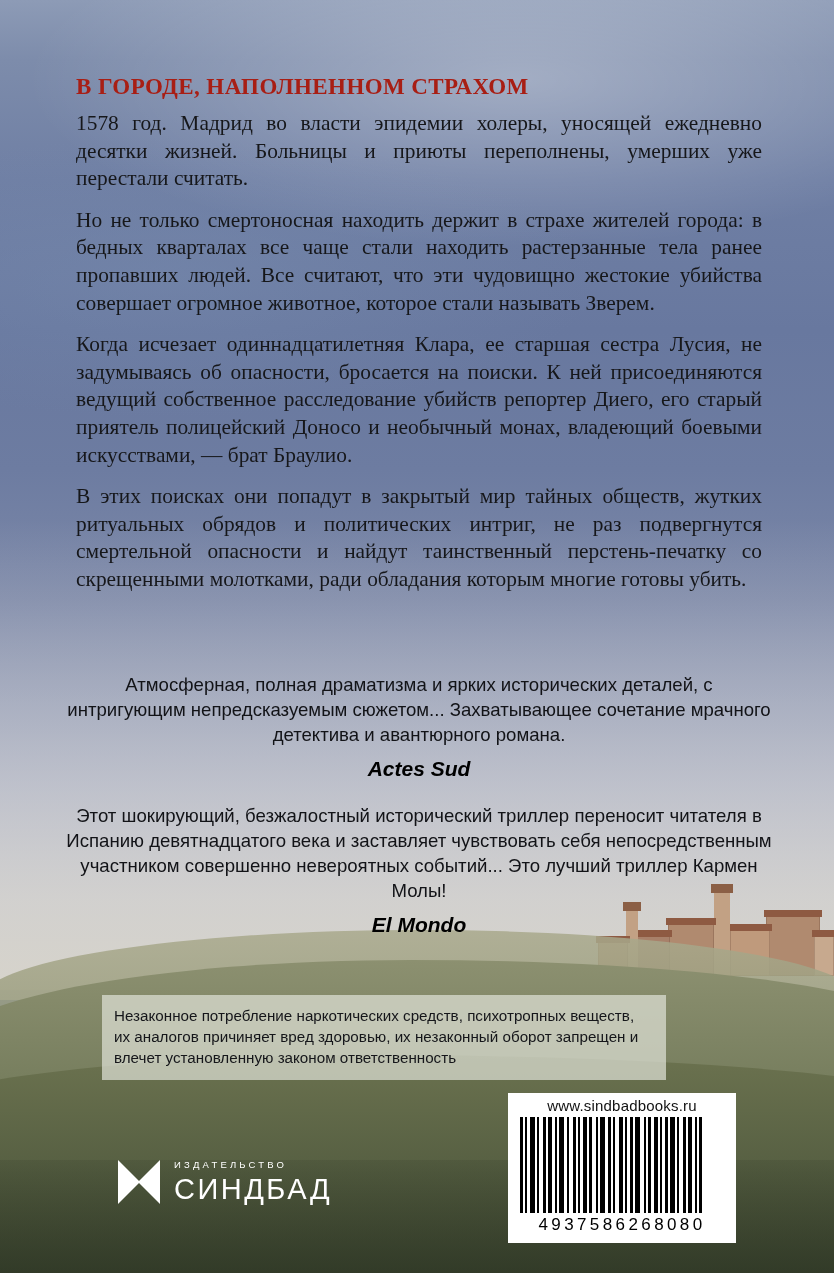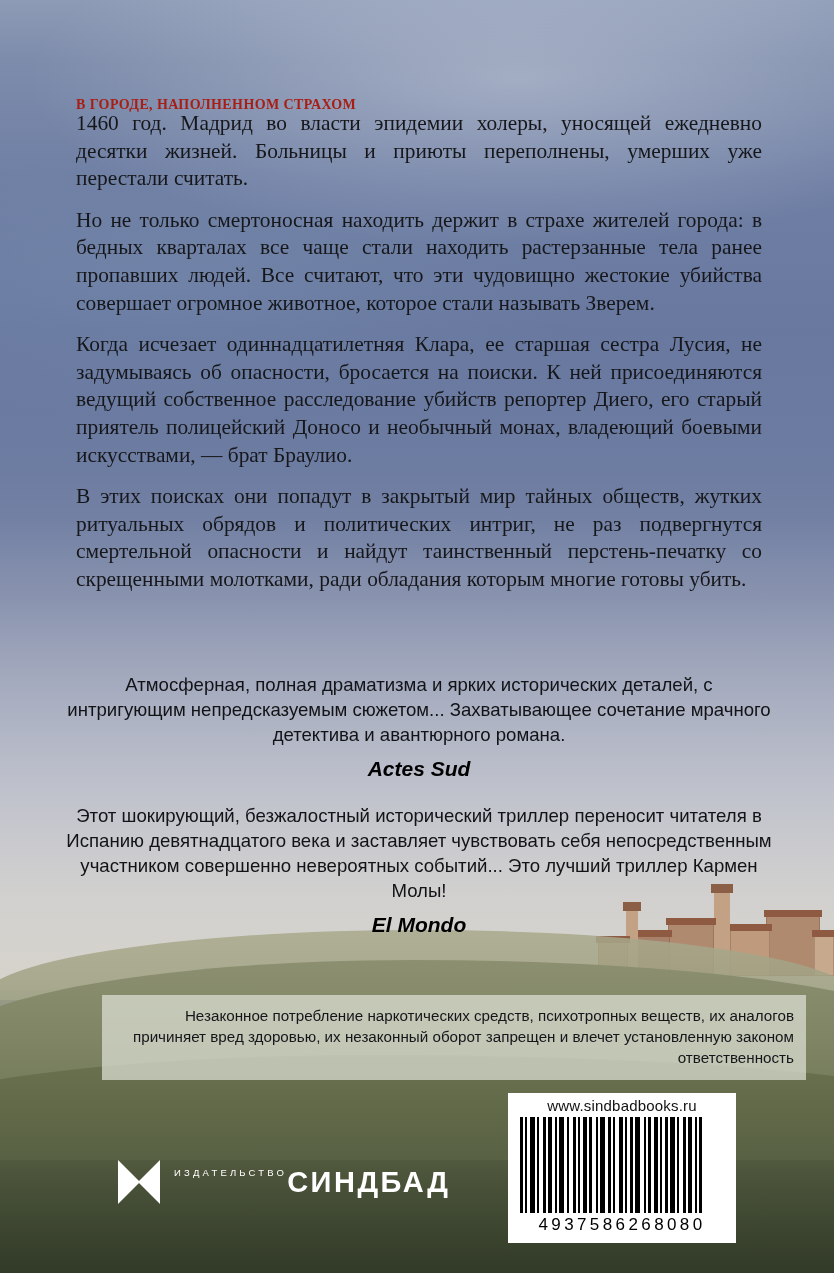--- a/index.html
+++ b/index.html
@@ -105,24 +105,23 @@
     height: 9px;
     background: #8b5f45;
   }
   
   .headline {
     position: absolute;
     left: 76px; top: 74px;
     width: 680px;
     font-family: "Liberation Serif", serif;
     font-weight: bold;
-    font-size: 14px;
+    font-size: 23px;
     letter-spacing: 0.4px;
     color: #a81e14;
-    margin-top: 23px;
   }
   .body-text {
     position: absolute;
     left: 76px; top: 110px;
     width: 686px;
     color: #16171a;
     font-size: 21.4px;
     line-height: 27.6px;
     text-align: justify;
   }
@@ -151,29 +150,29 @@
     font-size: 21px;
     margin: 10px 0 22px 0;
     color: #000000;
   }
   .quote-src.last { margin-bottom: 0; }
 
   
   .warning {
     position: absolute;
     left: 102px; top: 995px;
-    width: 704px;
+    width: 564px;
     padding: 10px 12px 12px 12px;
     box-sizing: border-box;
     background: rgba(222,224,214,0.72);
     font-family: "Liberation Sans", sans-serif;
     font-size: 15.2px;
     line-height: 21px;
     color: #15161a;
-    text-align: right;
+    text-align: left;
   }
   
   .barcode-wrap {
     position: absolute;
     left: 508px; top: 1093px;
     width: 228px;
     background: #ffffff;
   }
   .site-url {
     font-family: "Liberation Sans", sans-serif;
@@ -227,30 +226,30 @@
   }
   .pub-mark:after {
     content: "";
     position: absolute;
     left: 20px; top: 2px;
     width: 0; height: 0;
     border-right: 22px solid #ffffff;
     border-top: 22px solid transparent;
     border-bottom: 22px solid transparent;
   }
-  .pub-text { display: flex; line-height: 1; }
+  .pub-text { display: flex; flex-direction: column; line-height: 1; }
   .pub-small {
     font-family: "Liberation Sans", sans-serif;
     font-size: 9.5px;
     letter-spacing: 3.2px;
     margin-bottom: 5px;
   }
   .pub-big {
     font-family: "Liberation Sans", sans-serif;
-    font-weight: bold;
+    font-weight: normal;
     font-size: 29px;
     letter-spacing: 2.5px;
   }
 </style>
 </head>
 <body>
 
 <div id="cover">
 
   <div class="sky"></div>
@@ -268,21 +267,21 @@
   </div>
 
   <div class="hill-far"></div>
   <div class="hill-mid"></div>
   <div class="hill-near"></div>
   <div class="hill-shadow"></div>
 
   <div class="headline">В ГОРОДЕ, НАПОЛНЕННОМ СТРАХОМ</div>
 
   <div class="body-text">
-    <p>1460 год. Мадрид во власти эпидемии холеры, уносящей ежедневно десятки жизней. Больницы и приюты переполнены, умерших  уже перестали считать.</p>
+    <p>1578 год. Мадрид во власти эпидемии холеры, уносящей ежедневно десятки жизней. Больницы и приюты переполнены, умерших  уже перестали считать.</p>
     <p>Но не только смертоносная находить держит в страхе жителей города: в бедных кварталах все чаще стали находить растерзанные тела ранее пропавших людей. Все считают, что эти чудовищно жестокие убийства совершает огромное животное, которое стали называть Зверем.</p>
     <p>Когда исчезает одиннадцатилетняя Клара, ее старшая сестра Лусия, не задумываясь об опасности, бросается на поиски. К ней присоединяются ведущий собственное расследование убийств репортер Диего, его старый приятель полицейский Доносо и необычный монах, владеющий боевыми искусствами, — брат Браулио.</p>
     <p>В этих поисках они попадут в закрытый мир тайных обществ, жутких ритуальных обрядов и политических интриг, не раз подвергнутся смертельной опасности и найдут таинственный перстень-печатку со скрещенными молотками, ради обладания которым многие готовы убить.</p>
   </div>
 
   <div class="quotes">
     <p class="quote-text">Атмосферная, полная драматизма и ярких исторических деталей, с интригующим непредсказуемым сюжетом... Захватывающее сочетание мрачного детектива и авантюрного романа.</p>
     <p class="quote-src">Actes Sud</p>
     <p class="quote-text">Этот шокирующий, безжалостный исторический триллер переносит читателя в Испанию девятнадцатого века и заставляет чувствовать себя непосредственным участником совершенно невероятных событий... Это лучший триллер Кармен Молы!</p>
     <p class="quote-src last">El Mondo</p>

